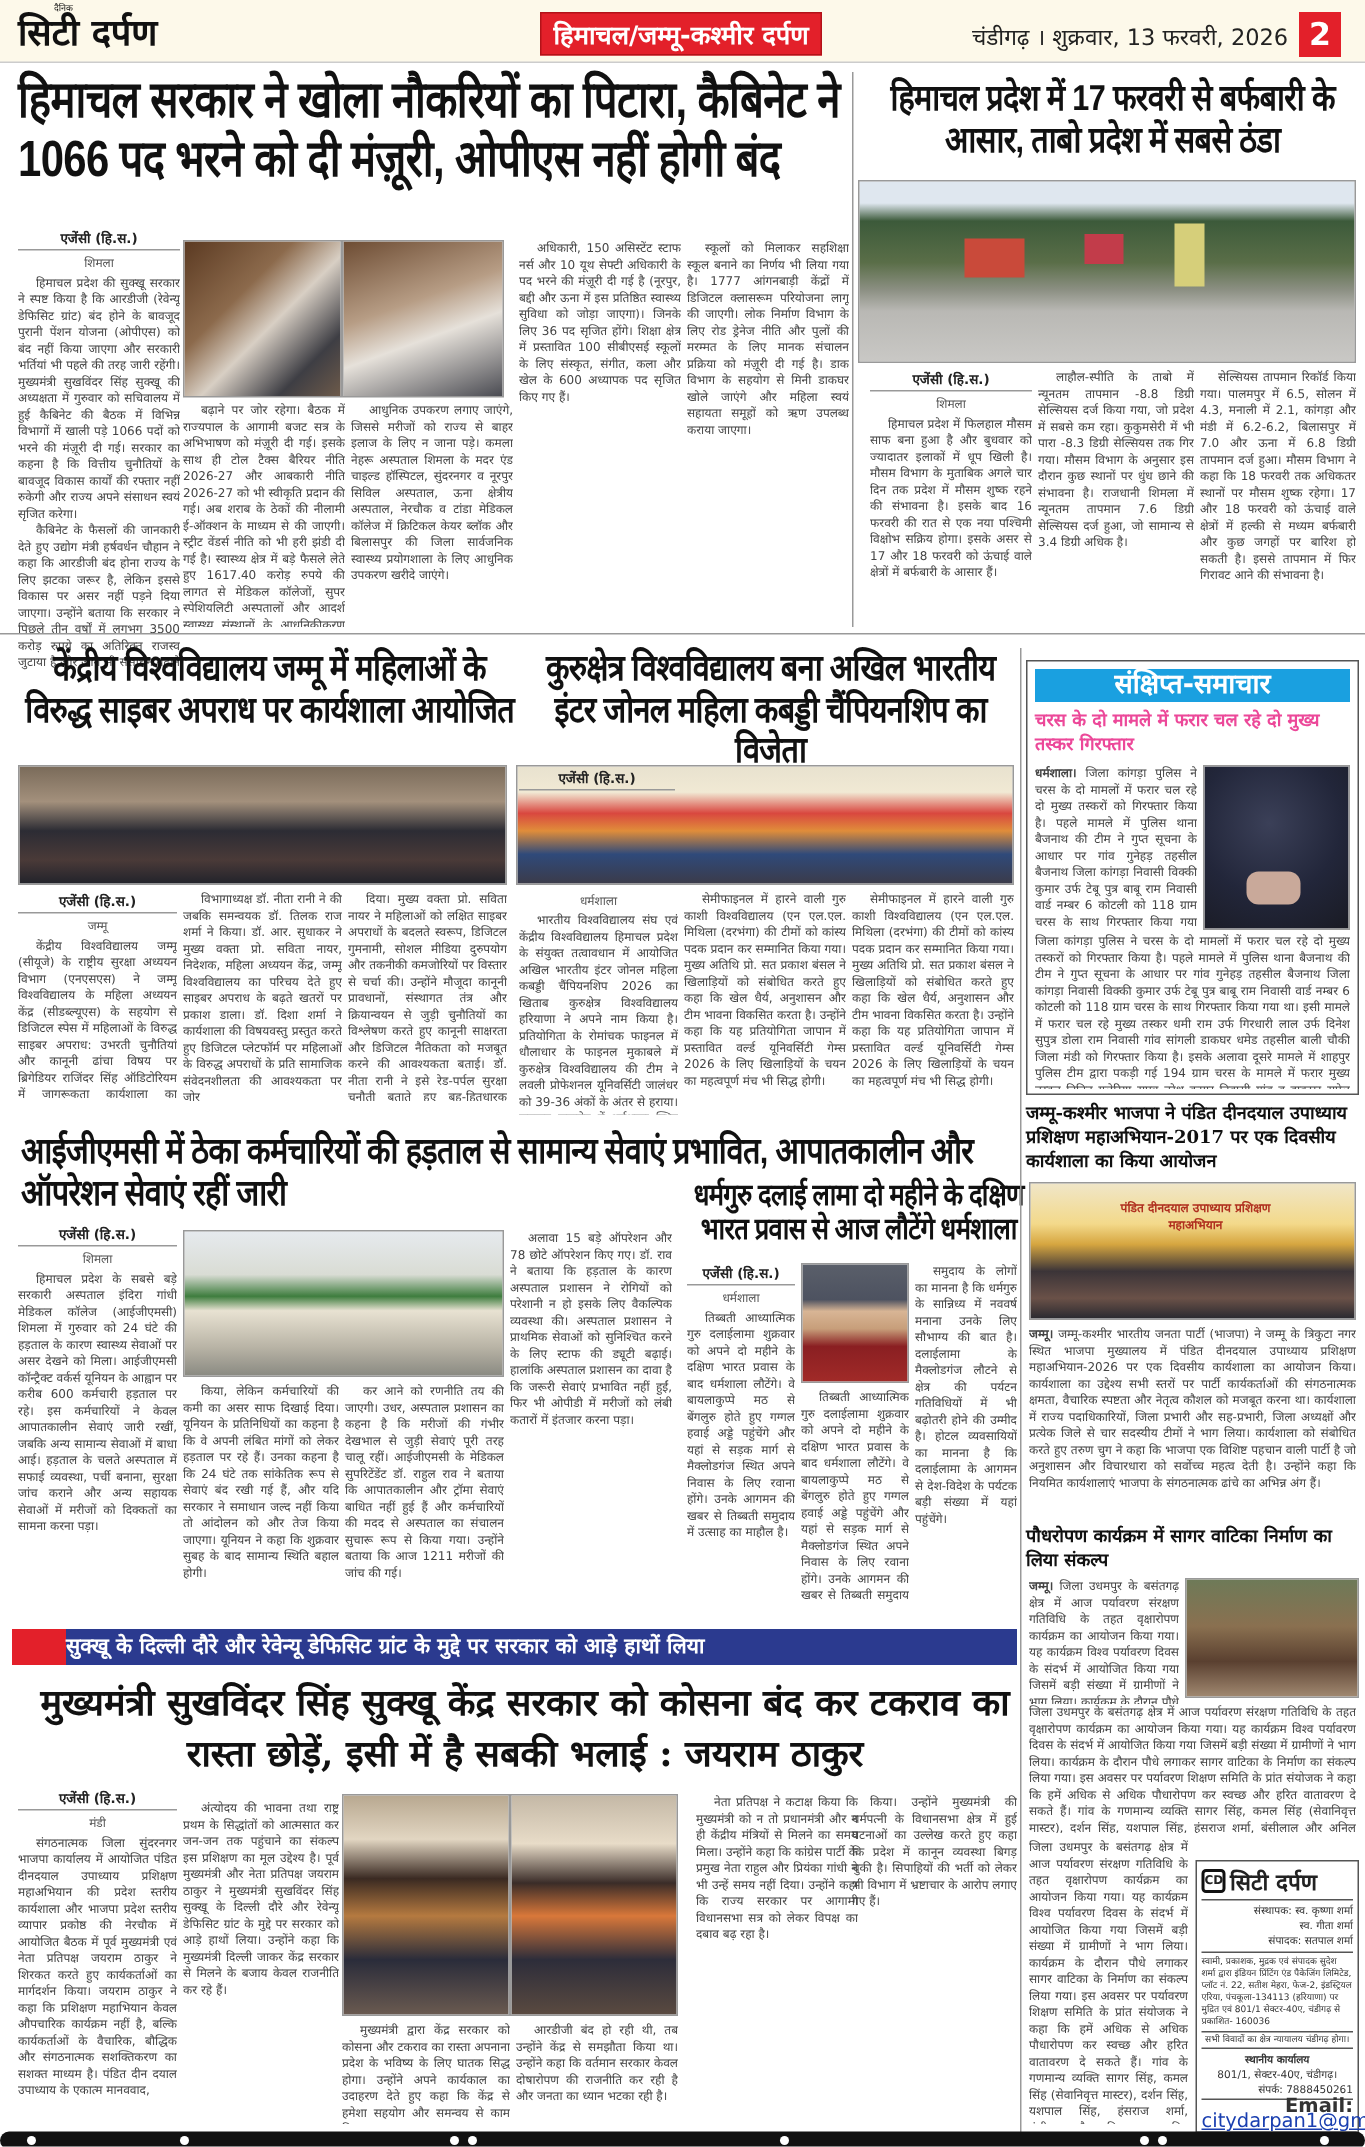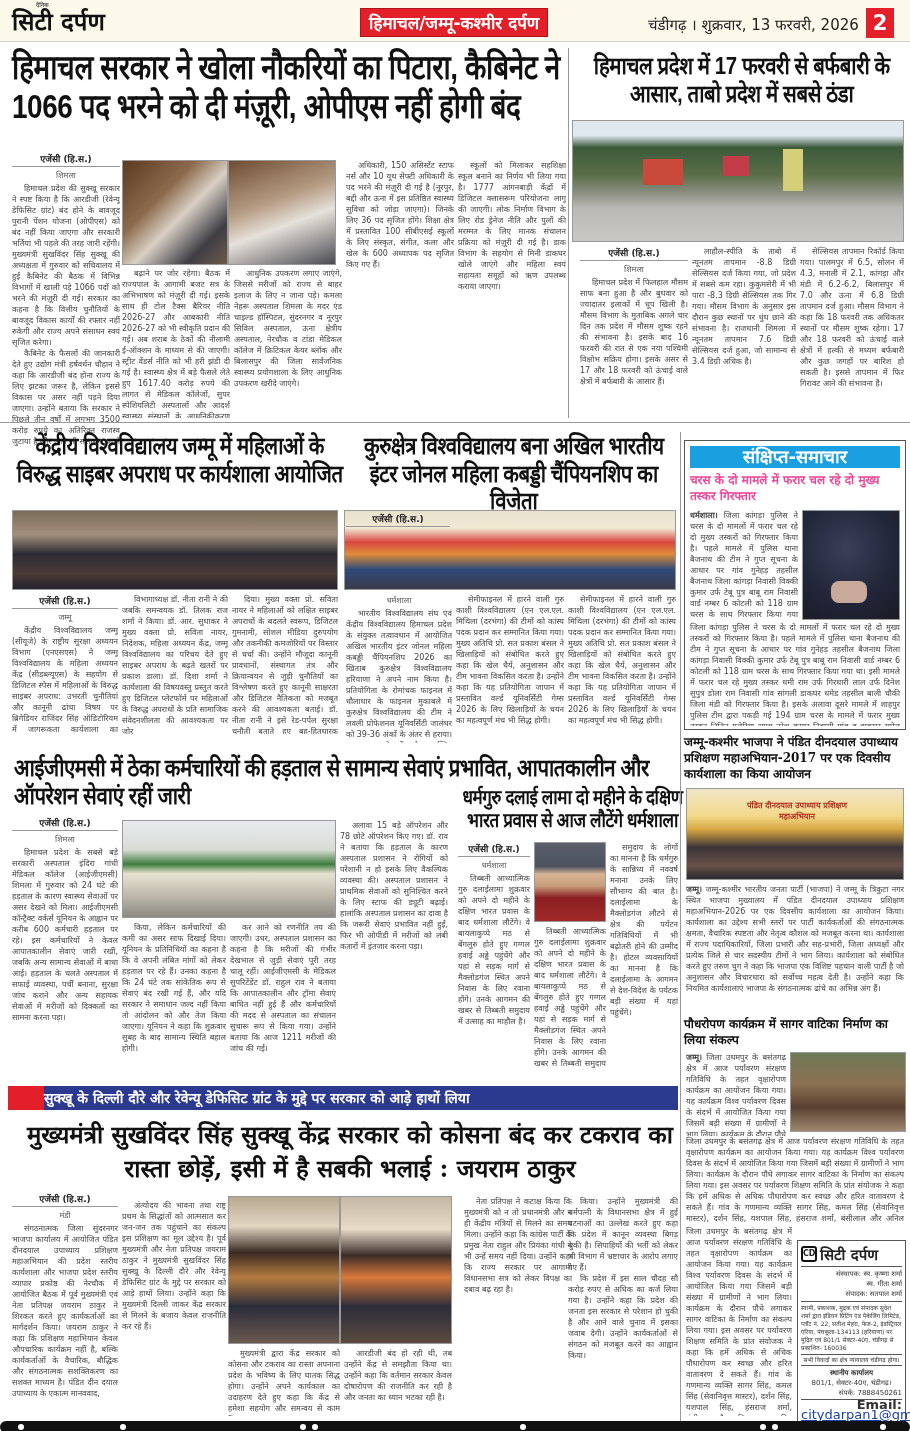--- a/index.html
+++ b/index.html
@@ -212,21 +212,20 @@
     <p>मुख्यमंत्री द्वारा केंद्र सरकार को कोसना और टकराव का रास्ता अपनाना प्रदेश के भविष्य के लिए घातक सिद्ध होगा। उन्होंने अपने कार्यकाल का उदाहरण देते हुए कहा कि केंद्र से हमेशा सहयोग और समन्वय से काम किया गया।</p>
   </div>
 <div class="abs body" style="left:344px;top:1348px;width:108px;height:68px">
     <p>आरडीजी बंद हो रही थी, तब उन्होंने केंद्र से समझौता किया था। उन्होंने कहा कि वर्तमान सरकार केवल दोषारोपण की राजनीति कर रही है और जनता का ध्यान भटका रही है।</p>
   </div>
 <div class="abs body" style="left:464px;top:1196px;width:108px;height:220px">
     <p>नेता प्रतिपक्ष ने कटाक्ष किया कि मुख्यमंत्री को न तो प्रधानमंत्री और न ही केंद्रीय मंत्रियों से मिलने का समय मिला। उन्होंने कहा कि कांग्रेस पार्टी के प्रमुख नेता राहुल और प्रियंका गांधी ने भी उन्हें समय नहीं दिया। उन्होंने कहा कि राज्य सरकार पर आगामी विधानसभा सत्र को लेकर विपक्ष का दबाव बढ़ रहा है।</p>
   </div>
 <div class="abs body" style="left:568px;top:1196px;width:110px;height:220px">
     <p>किया। उन्होंने मुख्यमंत्री की धर्मपत्नी के विधानसभा क्षेत्र में हुई घटनाओं का उल्लेख करते हुए कहा कि प्रदेश में कानून व्यवस्था बिगड़ चुकी है। सिपाहियों की भर्ती को लेकर भी विभाग में भ्रष्टाचार के आरोप लगाए गए हैं।</p>
-    <p>कि प्रदेश में इस साल चौदह सौ करोड़ रुपए से अधिक का कर्ज लिया गया है। उन्होंने कहा कि प्रदेश की जनता इस सरकार से परेशान हो चुकी है और आने वाले चुनाव में इसका जवाब देगी। उन्होंने कार्यकर्ताओं से संगठन को मजबूत करने का आह्वान किया।</p>
   </div>
 
 <div class="abs rule" style="left:680px;top:432px;width:1px;height:990px"></div>
 
 <div class="abs footer-bar" style="left:0;top:1421px;width:910px">
   <span class="dot" style="left:18px"></span>
   <span class="dot" style="left:120px"></span>
   <span class="dot" style="left:300px"></span>
   <span class="dot" style="left:312px"></span>
   <span class="dot" style="left:520px"></span>

